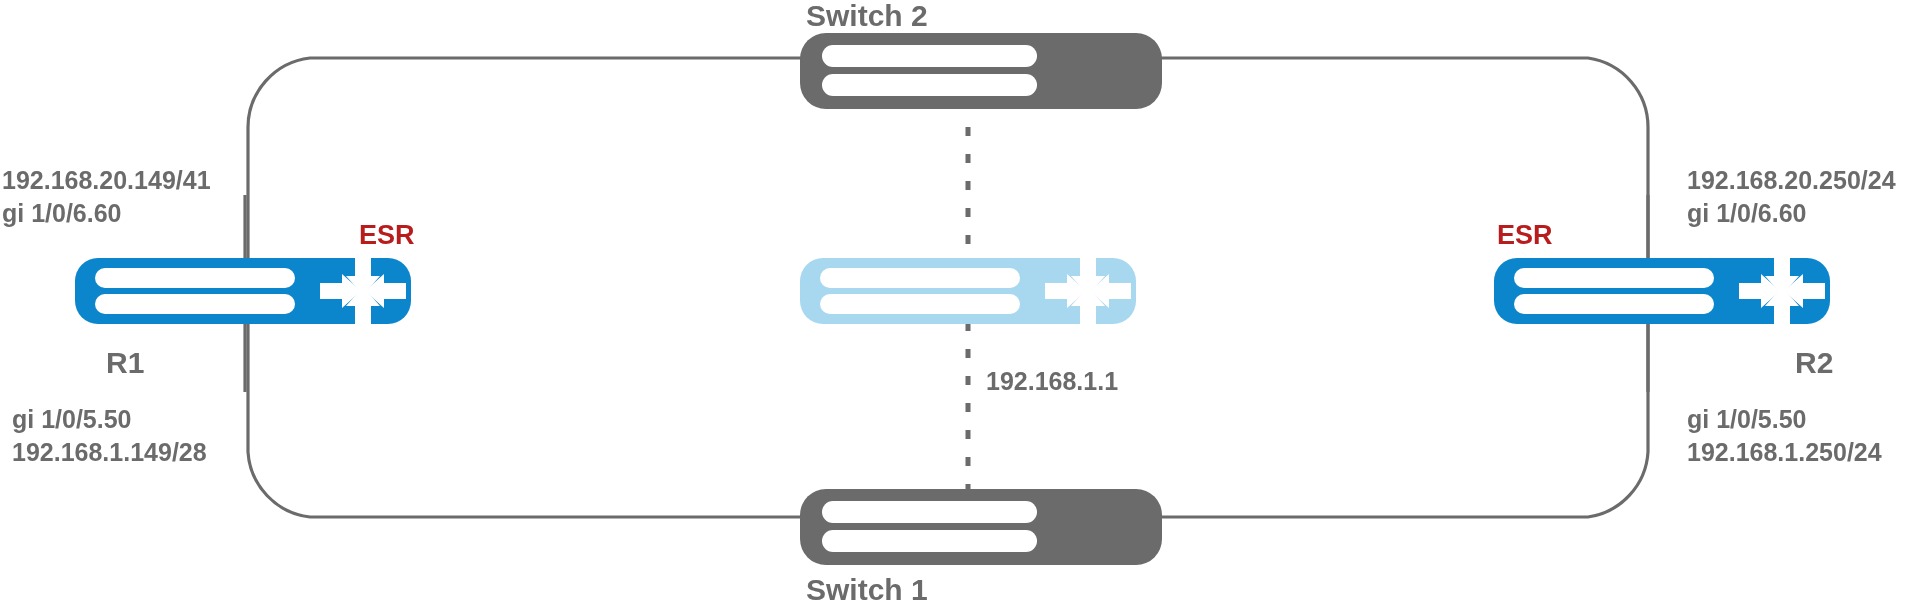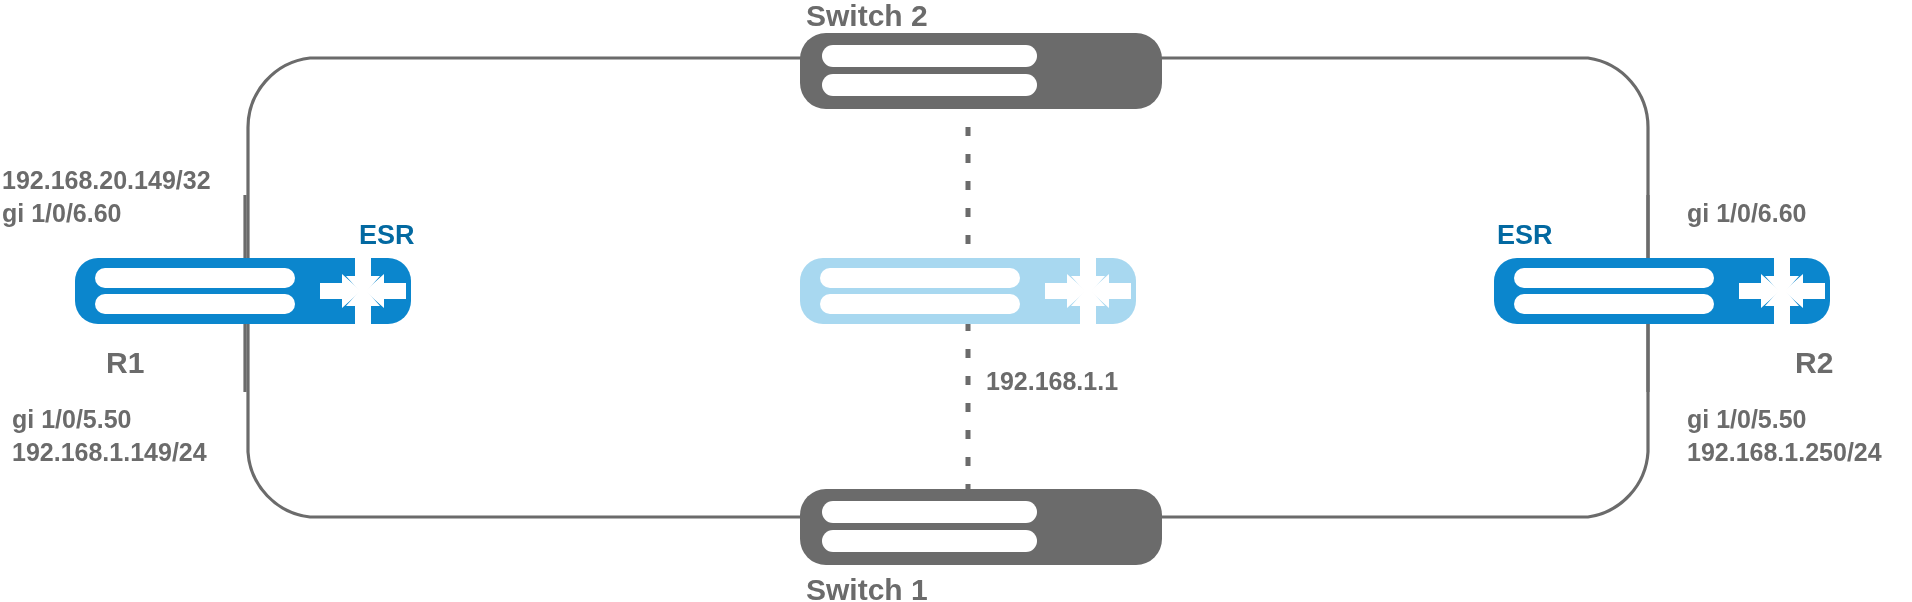--- a/index.html
+++ b/index.html
@@ -31,21 +31,21 @@
     font-family: "Liberation Sans", sans-serif;
   }
   .label-ip {
     font-size: 25px;
   }
   .label-node {
     font-size: 30px;
   }
   .label-esr {
     font-size: 27px;
-    color: #0369a1;
+    color: #b91c1c;
   }
 </style>
 </head>
 <body>
 
 <div id="canvas">
 
   <svg id="topology-svg" viewBox="0 0 1912 602">
     <defs>
 
@@ -123,30 +123,31 @@
         <path d="M 1739 283 L 1739 299 L 1761 299 L 1761 308 L 1780 291 L 1761 274 L 1761 283 Z"></path>
         <path d="M 1825 283 L 1825 299 L 1803 299 L 1803 308 L 1784 291 L 1803 274 L 1803 283 Z"></path>
       </g>
     </g>
   </svg>
 
   <div class="label label-node" style="left:806px; top:-4px;">Switch 2</div>
 
   <div class="label label-node" style="left:806px; top:570px;">Switch 1</div>
 
-  <div class="label label-ip" style="left:2px; top:164px;">192.168.20.149/32</div>
+  <div class="label label-ip" style="left:2px; top:164px;">192.168.20.149/41</div>
   <div class="label label-ip" style="left:2px; top:197px;">gi 1/0/6.60</div>
 
   <div class="label label-esr" style="left:359px; top:218px;">ESR</div>
 
   <div class="label label-node" style="left:70px; top:343px;margin-left:36px;">R1</div>
 
   <div class="label label-ip" style="left:12px; top:403px;">gi 1/0/5.50</div>
-  <div class="label label-ip" style="left:12px; top:436px;">192.168.1.149/24</div>
+  <div class="label label-ip" style="left:12px; top:436px;">192.168.1.149/28</div>
 
+  <div class="label label-ip" style="left:1687px; top:164px;">192.168.20.250/24</div>
   <div class="label label-ip" style="left:1687px; top:197px;">gi 1/0/6.60</div>
 
   <div class="label label-esr" style="left:1497px; top:218px;">ESR</div>
 
   <div class="label label-node" style="left:1795px; top:343px;text-align:right;">R2</div>
 
   <div class="label label-ip" style="left:1687px; top:403px;">gi 1/0/5.50</div>
   <div class="label label-ip" style="left:1687px; top:436px;text-align:center;">192.168.1.250/24</div>
 
 

